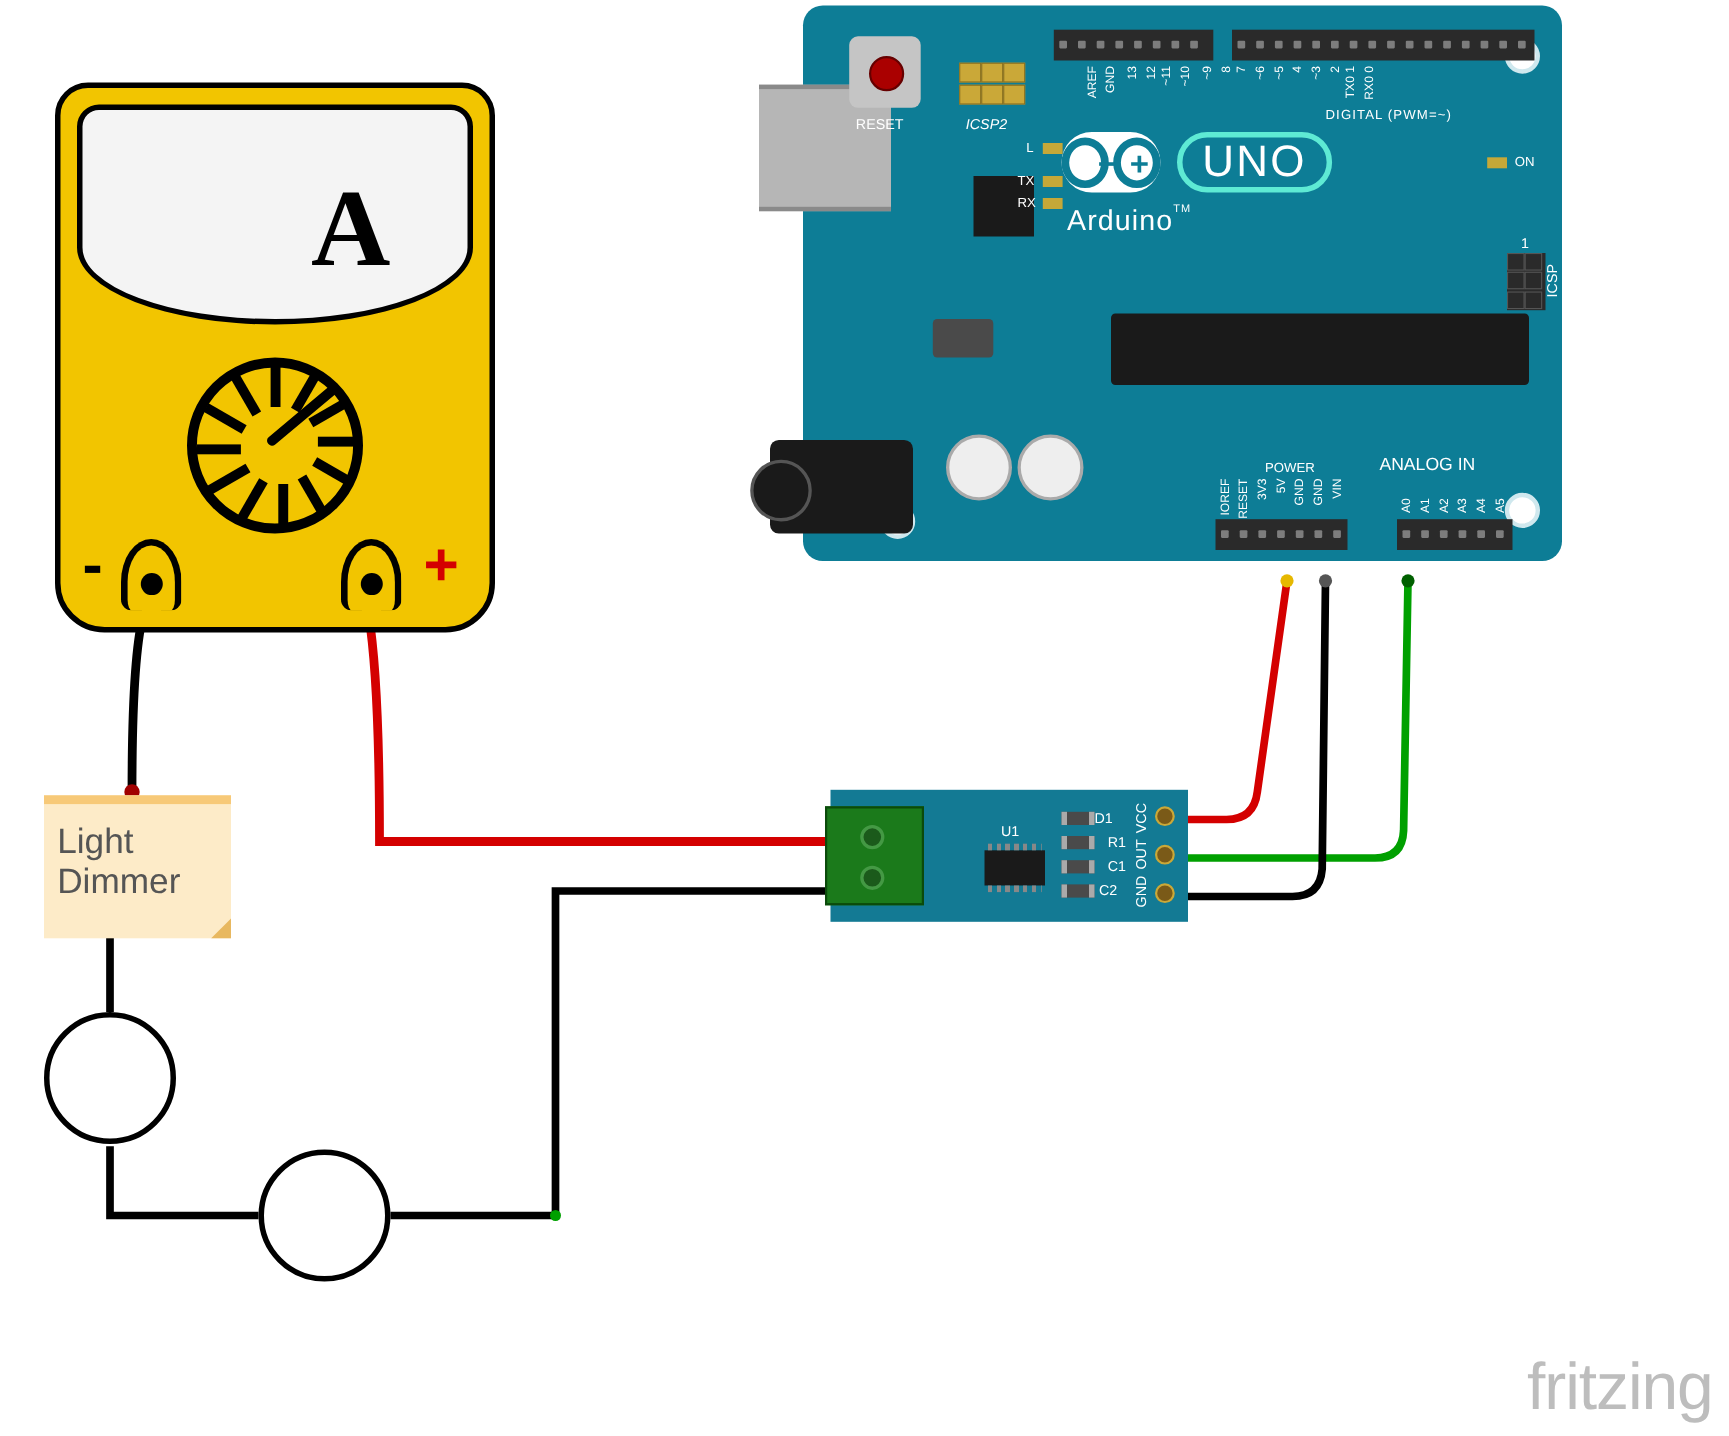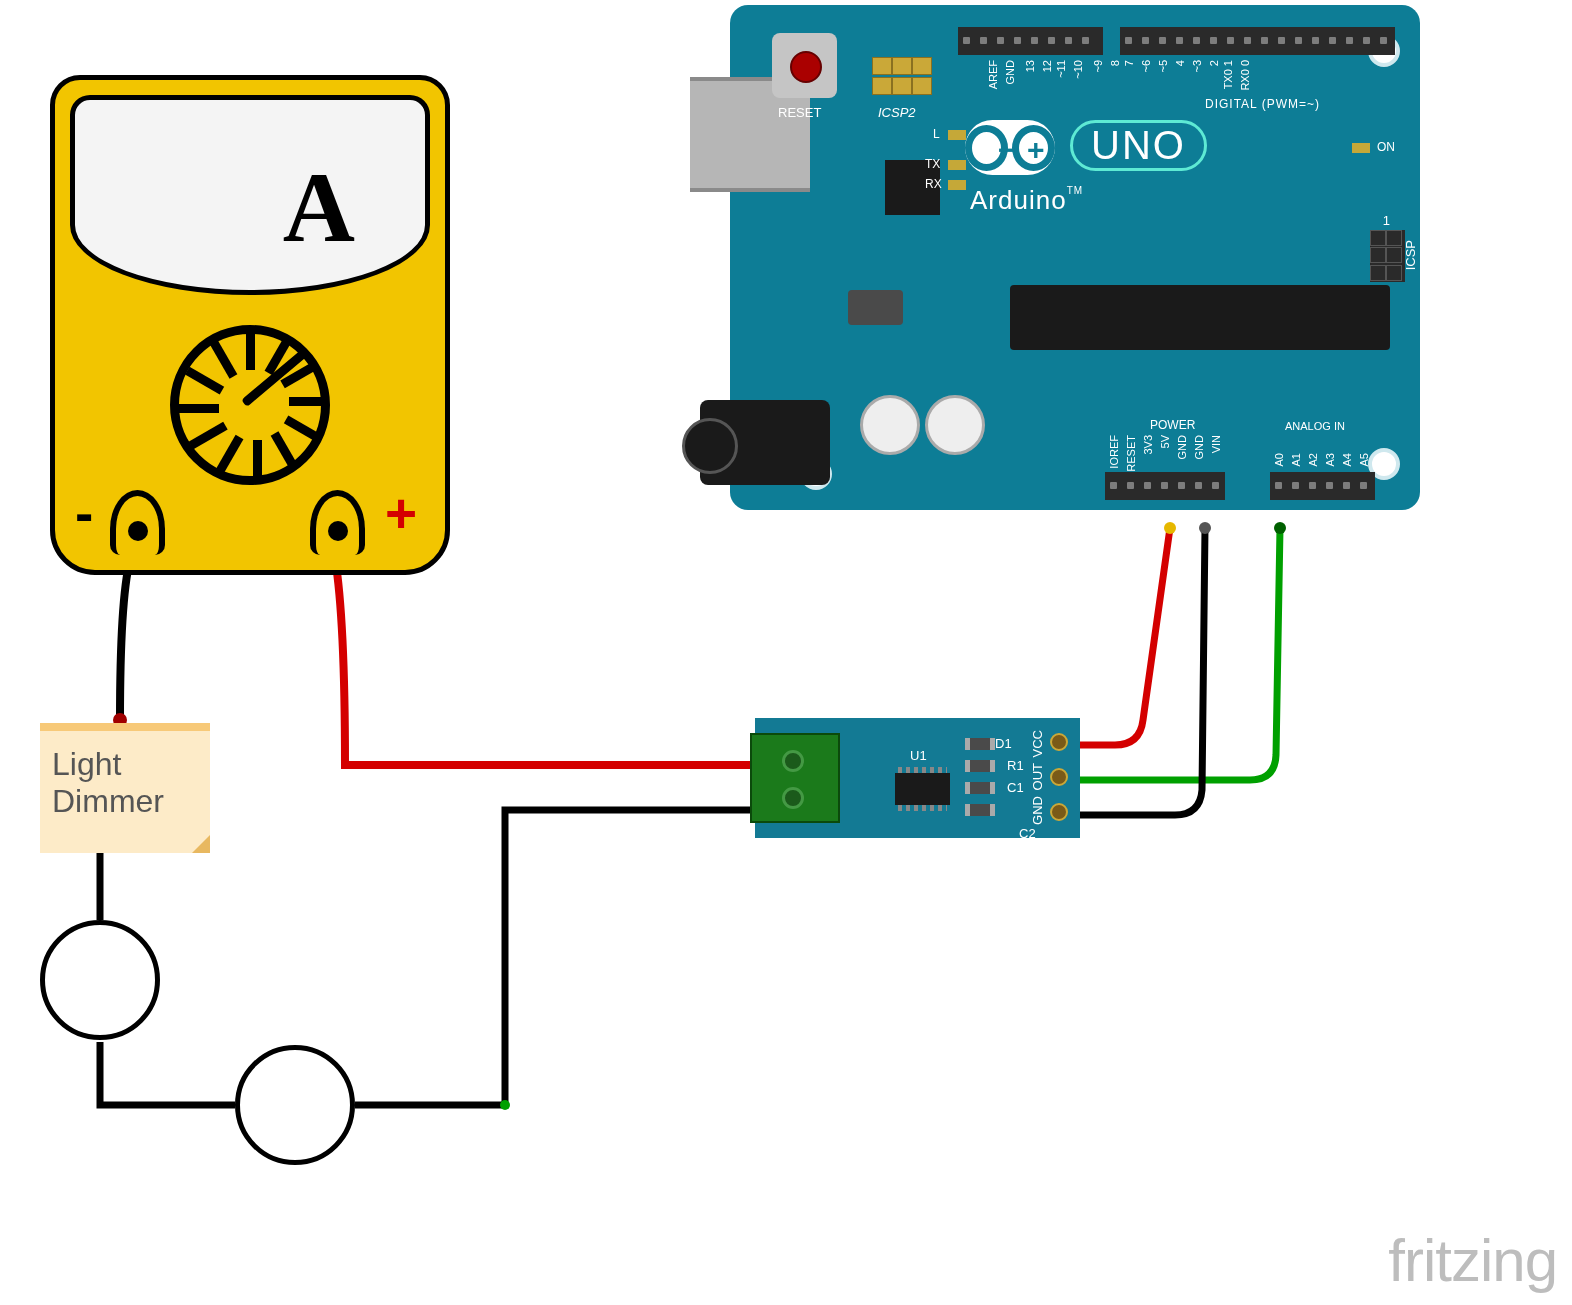--- a/index.html
+++ b/index.html
@@ -154,21 +154,21 @@
     width:32px; height:32px;
     border:7px solid #0d7d96;
     border-radius:50%;
   }
   .uno-label {
     position:absolute;
     left:340px; top:115px;
     font-size:40px;
     font-weight:300;
     color:#fff;
-    border:3px solid #5eead4;
+    border:5px solid #5eead4;
     border-radius:28px;
     padding:0 18px;
     letter-spacing:2px;
   }
   .arduino-name {
     position:absolute;
     left:240px; top:180px;
     font-size:26px;
     color:#fff;
     letter-spacing:1px;
@@ -542,21 +542,21 @@
 
     <div class="header" style="left:540px; bottom:10px; width:105px;">
       <div class="header-pin"></div>
         <div class="header-pin"></div>
         <div class="header-pin"></div>
       <div class="header-pin"></div>
         <div class="header-pin"></div>
         <div class="header-pin"></div>
     </div>
     <div id="analog-pin-labels"></div>
-    <div class="ard-label" style="left:555px;bottom:78px;font-size:11px;">ANALOG IN</div>
+    <div class="ard-label" style="left:524px;bottom:78px;font-size:16px;">ANALOG IN</div>
   <div class="ard-label vert" style="left: 257px; top: 55px; font-size: 11px;">AREF</div>
       <div class="ard-label vert" style="left: 274px; top: 55px; font-size: 11px;">GND</div>
       <div class="ard-label vert" style="left: 294px; top: 55px; font-size: 11px;">13</div>
       <div class="ard-label vert" style="left: 311px; top: 55px; font-size: 11px;">12</div>
       <div class="ard-label vert" style="left: 325px; top: 55px; font-size: 11px;">~11</div>
       <div class="ard-label vert" style="left: 342px; top: 55px; font-size: 11px;">~10</div>
       <div class="ard-label vert" style="left: 362px; top: 55px; font-size: 11px;">~9</div>
       <div class="ard-label vert" style="left: 379px; top: 55px; font-size: 11px;">8</div>
       <div class="ard-label vert" style="left: 393px; top: 55px; font-size: 11px;">7</div>
       <div class="ard-label vert" style="left: 410px; top: 55px; font-size: 11px;">~6</div>
@@ -588,21 +588,21 @@
     </div>
     <div class="sensor-chip"></div>
     <div class="sensor-label" style="left:155px;top:30px;">U1</div>
     <div class="smd" style="left:210px;top:20px;"></div>
     <div class="smd" style="left:210px;top:42px;"></div>
     <div class="smd" style="left:210px;top:64px;"></div>
     <div class="smd" style="left:210px;top:86px;"></div>
     <div class="sensor-label" style="left:240px;top:18px;text-align:right;">D1</div>
     <div class="sensor-label" style="left:252px;top:40px;">R1</div>
     <div class="sensor-label" style="left:252px;top:62px;">C1</div>
-    <div class="sensor-label" style="left:264px;top:84px;margin-top:24px;">C2</div>
+    <div class="sensor-label" style="left:244px;top:84px;">C2</div>
 
     <div class="sensor-pin-hole" style="top:85px;"></div>
     <div class="sensor-pin-hole" style="top:50px;"></div>
     <div class="sensor-pin-hole" style="top:15px;"></div>
     <div class="sensor-label vert" style="right:35px;top:78px;">GND</div>
     <div class="sensor-label vert" style="right:35px;top:45px;">OUT</div>
     <div class="sensor-label vert" style="right:35px;top:12px;">VCC</div>
   </div>
 
   <div class="watermark">fritzing</div>

